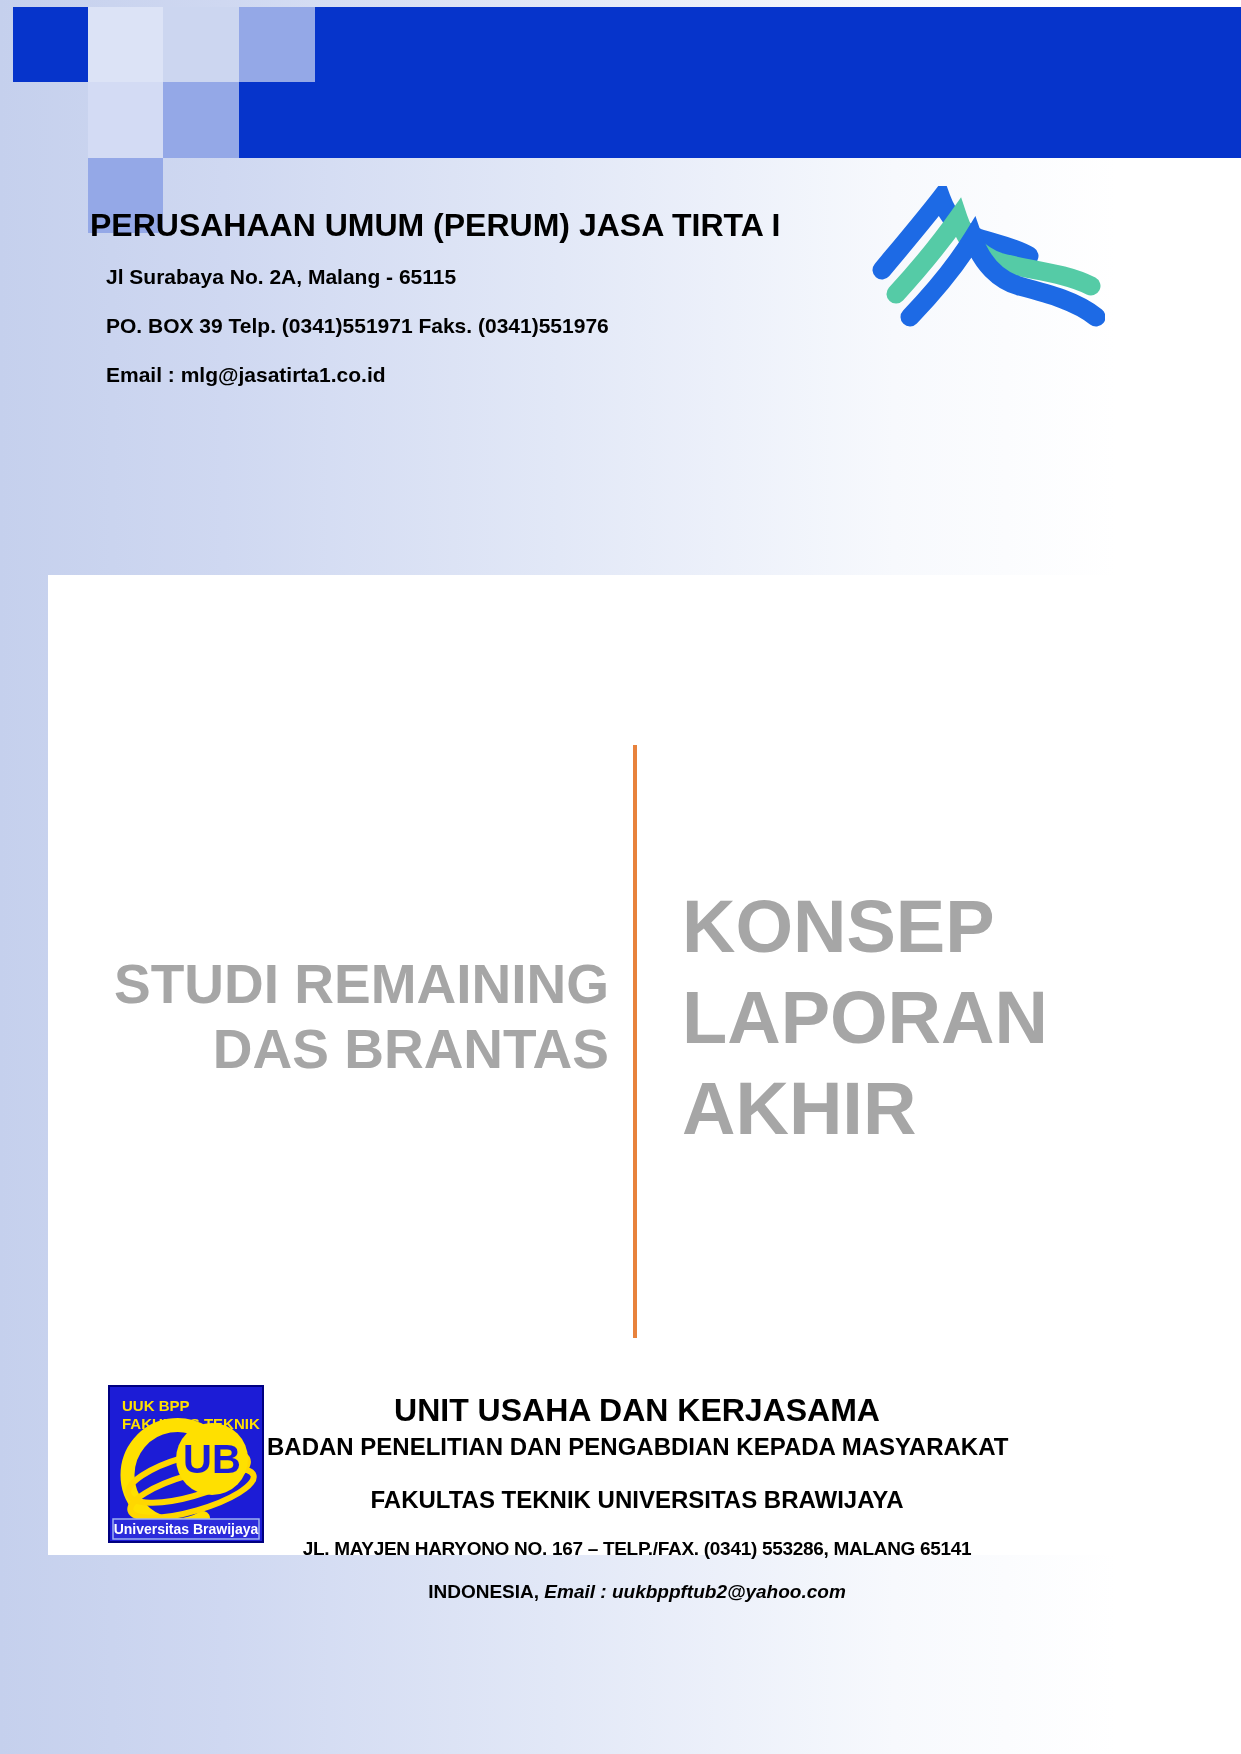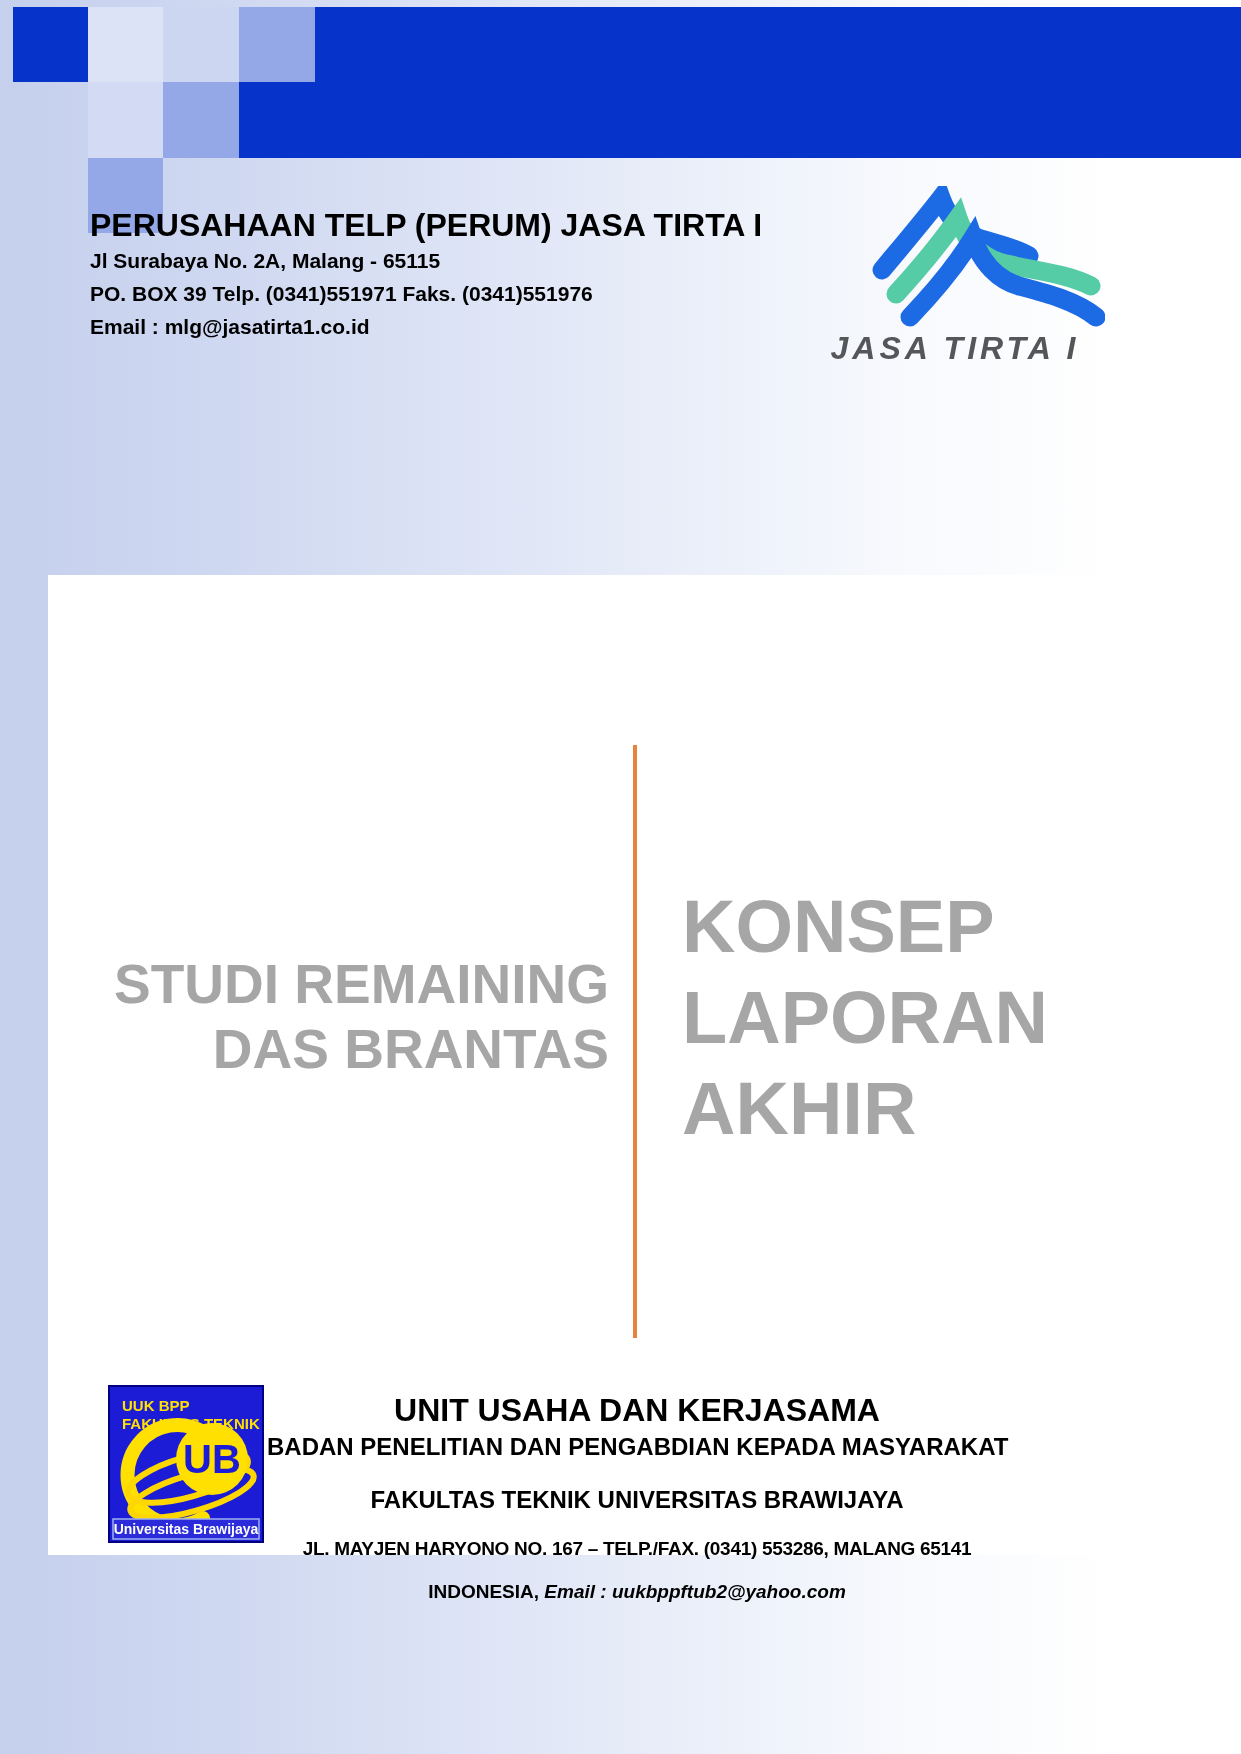--- a/index.html
+++ b/index.html
@@ -20,21 +20,21 @@
   .sq-c3r1{left:163px;top:7px;width:76px;background:#ccd6f0;}
   .sq-c4r1{left:239px;top:7px;width:76px;background:#94a8e7;}
   .sq-c2r2{left:88px;top:82px;height:76px;background:#d3dbf4;}
   .sq-c3r2{left:163px;top:82px;width:76px;height:76px;background:#94a8e7;}
   .sq-c2r3{left:88px;top:158px;background:#94a8e7;}
   
   .panel{left:48px;top:575px;width:1193px;height:980px;background:#ffffff;}
   
   .company{left:90px;top:206px;width:780px;color:#000;}
   .company h1{margin:0;font-size:32px;line-height:38px;font-weight:bold;white-space:nowrap;}
-  .company p{margin:0;font-size:21px;line-height:33px;font-weight:bold;white-space:nowrap;}
+  .company p{margin:16px;font-size:21px;line-height:33px;font-weight:bold;white-space:nowrap;}
   
   .jt-logo{left:843px;top:186px;width:262px;height:146px;}
   .jt-wordmark{left:800px;top:330px;width:310px;text-align:center;
     font-size:32px;font-weight:bold;font-style:italic;letter-spacing:4px;
     color:#55565a;white-space:nowrap;}
   
   .study-title{left:60px;top:952px;width:549px;text-align:right;
     color:#a6a6a6;font-weight:bold;font-size:55px;line-height:65px;white-space:nowrap;}
   .report-title{left:682px;top:881px;width:480px;text-align:left;
     color:#a6a6a6;font-weight:bold;font-size:74px;line-height:91px;white-space:nowrap;}
@@ -60,34 +60,33 @@
   <div class="abs sq sq-c1r1"></div>
   <div class="abs sq sq-c2r1"></div>
   <div class="abs sq sq-c3r1"></div>
   <div class="abs sq sq-c2r2"></div>
   <div class="abs sq sq-c3r2"></div>
   <div class="abs sq sq-c2r3"></div>
 
   <div class="abs panel"></div>
 
   <div class="abs company">
-    <h1>PERUSAHAAN TELP (PERUM) JASA TIRTA I</h1>
+    <h1>PERUSAHAAN UMUM (PERUM) JASA TIRTA I</h1>
     <p>Jl Surabaya No. 2A, Malang - 65115</p>
     <p>PO. BOX 39 Telp. (0341)551971 Faks. (0341)551976</p>
     <p>Email : mlg@jasatirta1.co.id</p>
   </div>
 
   <svg class="abs jt-logo" viewBox="0 0 260 146" xmlns="http://www.w3.org/2000/svg">
     <g fill="none" stroke-width="19" stroke-linecap="round">
       <path stroke="#1d6ae5" d="M38,84 C58,60 80,34 97,12 C105,34 118,46 134,52 C152,58 170,61 185,70"></path>
       <path stroke="#55cba6" d="M52,108 C74,84 97,56 114,32 C122,56 137,70 155,76 C182,84 220,86 247,100"></path>
       <path stroke="#1d6ae5" d="M66,131 C88,108 113,78 129,52 C138,78 155,94 175,100 C205,108 232,115 252,131"></path>
     </g>
   </svg>
-  <div class="abs jt-wordmark">JASA TIRTA I</div>
 
   <div class="abs study-title">
     <div>STUDI REMAINING</div>
     <div>DAS BRANTAS</div>
   </div>
 
   <div class="abs divider"></div>
 
   <div class="abs report-title">
     <div>KONSEP</div>

